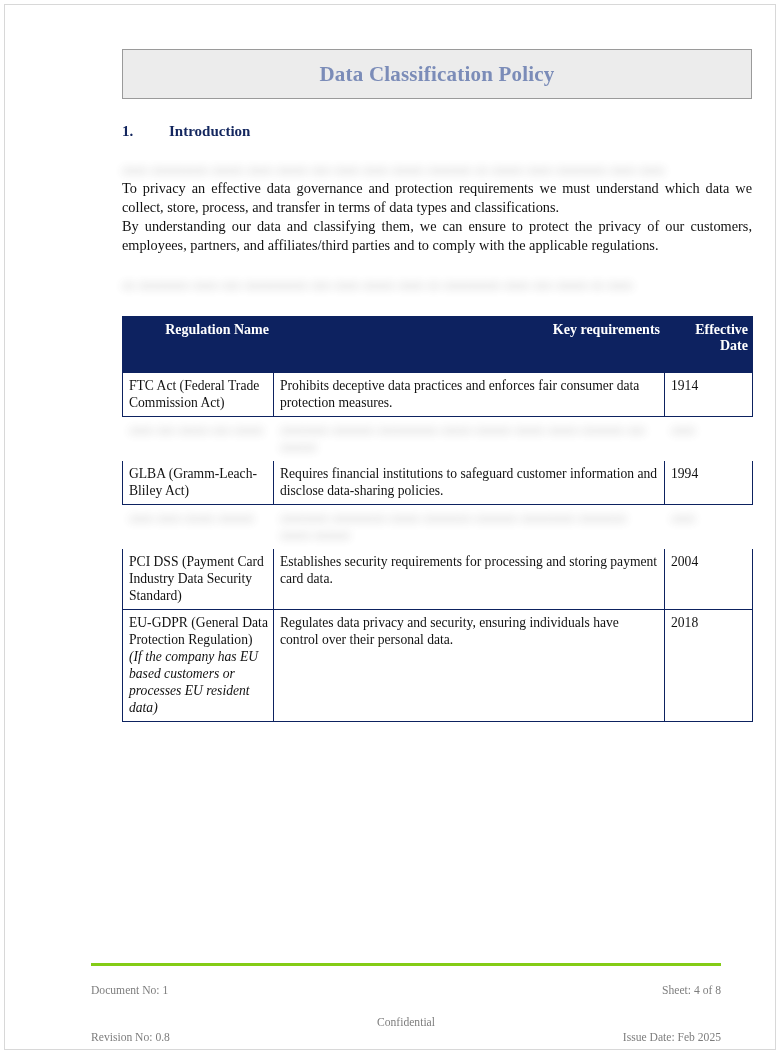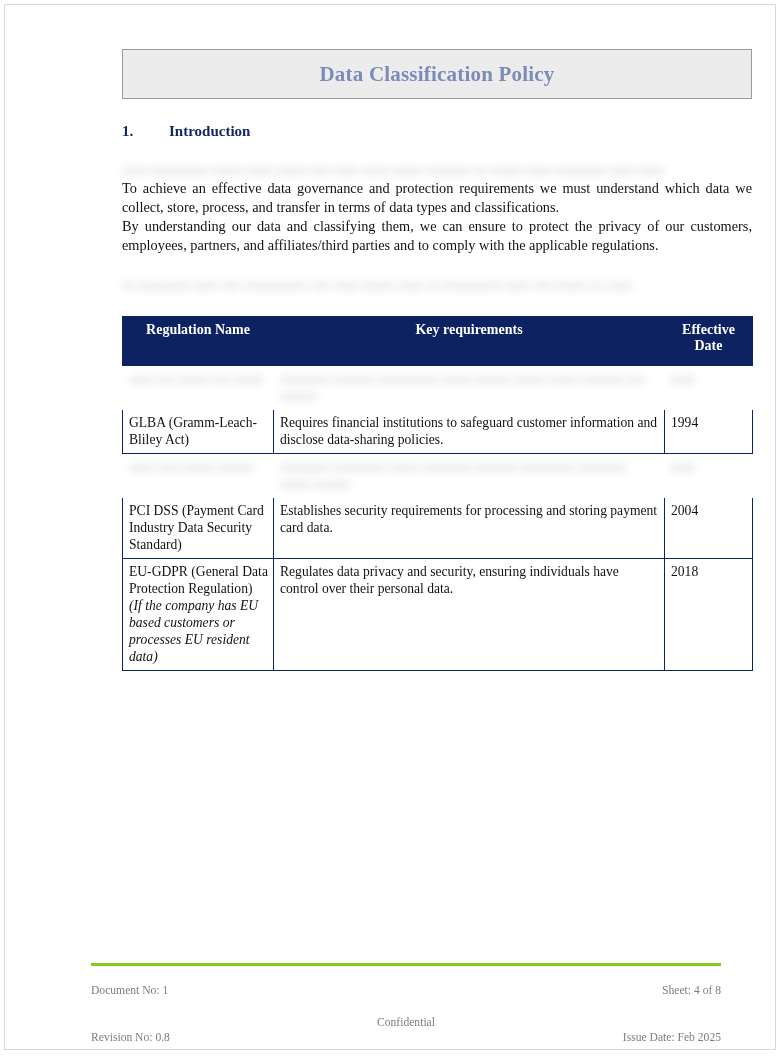--- a/index.html
+++ b/index.html
@@ -100,22 +100,22 @@
   table.reg th, table.reg td {
     border: 1px solid #0d2260;
     vertical-align: top;
     box-sizing: border-box;
   }
   table.reg thead th {
     background: #0d2260;
     color: #ffffff;
     font-size: 14px;
     font-weight: bold;
-    text-align: center;
-    padding: 5px 4px 11px 4px;
+    text-align: right;
+    padding: 5px 4px 18px 4px;
     line-height: 16px;
   }
   table.reg tbody td {
     font-size: 13.6px;
     line-height: 17px;
     padding: 4px 5px 5px 6px;
     color: #111111;
   }
   col.c1 { width: 151px; }
   col.c2 { width: 391px; }
@@ -172,21 +172,21 @@
     <div class="section-heading">
       <span class="sec-num">1.</span>
       <span class="sec-title">Introduction</span>
     </div>
 
 
     <div class="redacted-wrap">
       <div class="redacted">aaaa aaaaaaaaa aaaaa aaaa aaaaa aaa aaaa aaaa aaaaa aaaaaaa aa aaaaa aaaa aaaaaaaa aaaa aaaa</div>
     </div>
 
-    <p class="body p-gap">To achieve an effective data governance and protection requirements we must understand which data we collect, store, process, and transfer in terms of data types and classifications.</p>
+    <p class="body p-gap">To privacy an effective data governance and protection requirements we must understand which data we collect, store, process, and transfer in terms of data types and classifications.</p>
 
     <p class="body p-gap">By understanding our data and classifying them, we can ensure to protect the privacy of our customers, employees, partners, and affiliates/third parties and to comply with the applicable regulations.</p>
 
     <div class="redacted-wrap2">
       <div class="redacted">aa aaaaaaaa aaaa aaa aaaaaaaaaa aaa aaaa aaaaa aaaa aa aaaaaaaaa aaaa aaa aaaaa aa aaaa</div>
     </div>
 
     <table class="reg">
       <colgroup>
         <col class="c1">
@@ -194,20 +194,25 @@
           <col class="c3">
       </colgroup>
       <thead>
         <tr>
           <th>Regulation Name</th>
           <th>Key requirements</th>
           <th>Effective Date</th>
         </tr>
       </thead>
       <tbody id="table-body">
+          <tr>
+            <td>FTC Act (Federal Trade Commission Act)</td>
+            <td>Prohibits deceptive data practices and enforces fair consumer data protection measures.</td>
+            <td>1914</td>
+          </tr>
           <tr class="blur-row">
             <td>
               <span class="blurtext">aaaa aaa aaaaa aaa aaaaa</span>
             </td>
             <td>
               <span class="blurtext">aaaaaaaa aaaaaaa aaaaaaaaaa aaaaa aaaaaa aaaaa aaaaa aaaaaaa aaa aaaaaa</span>
             </td>
             <td>
               <span class="blurtext">aaaa</span>
             </td>

